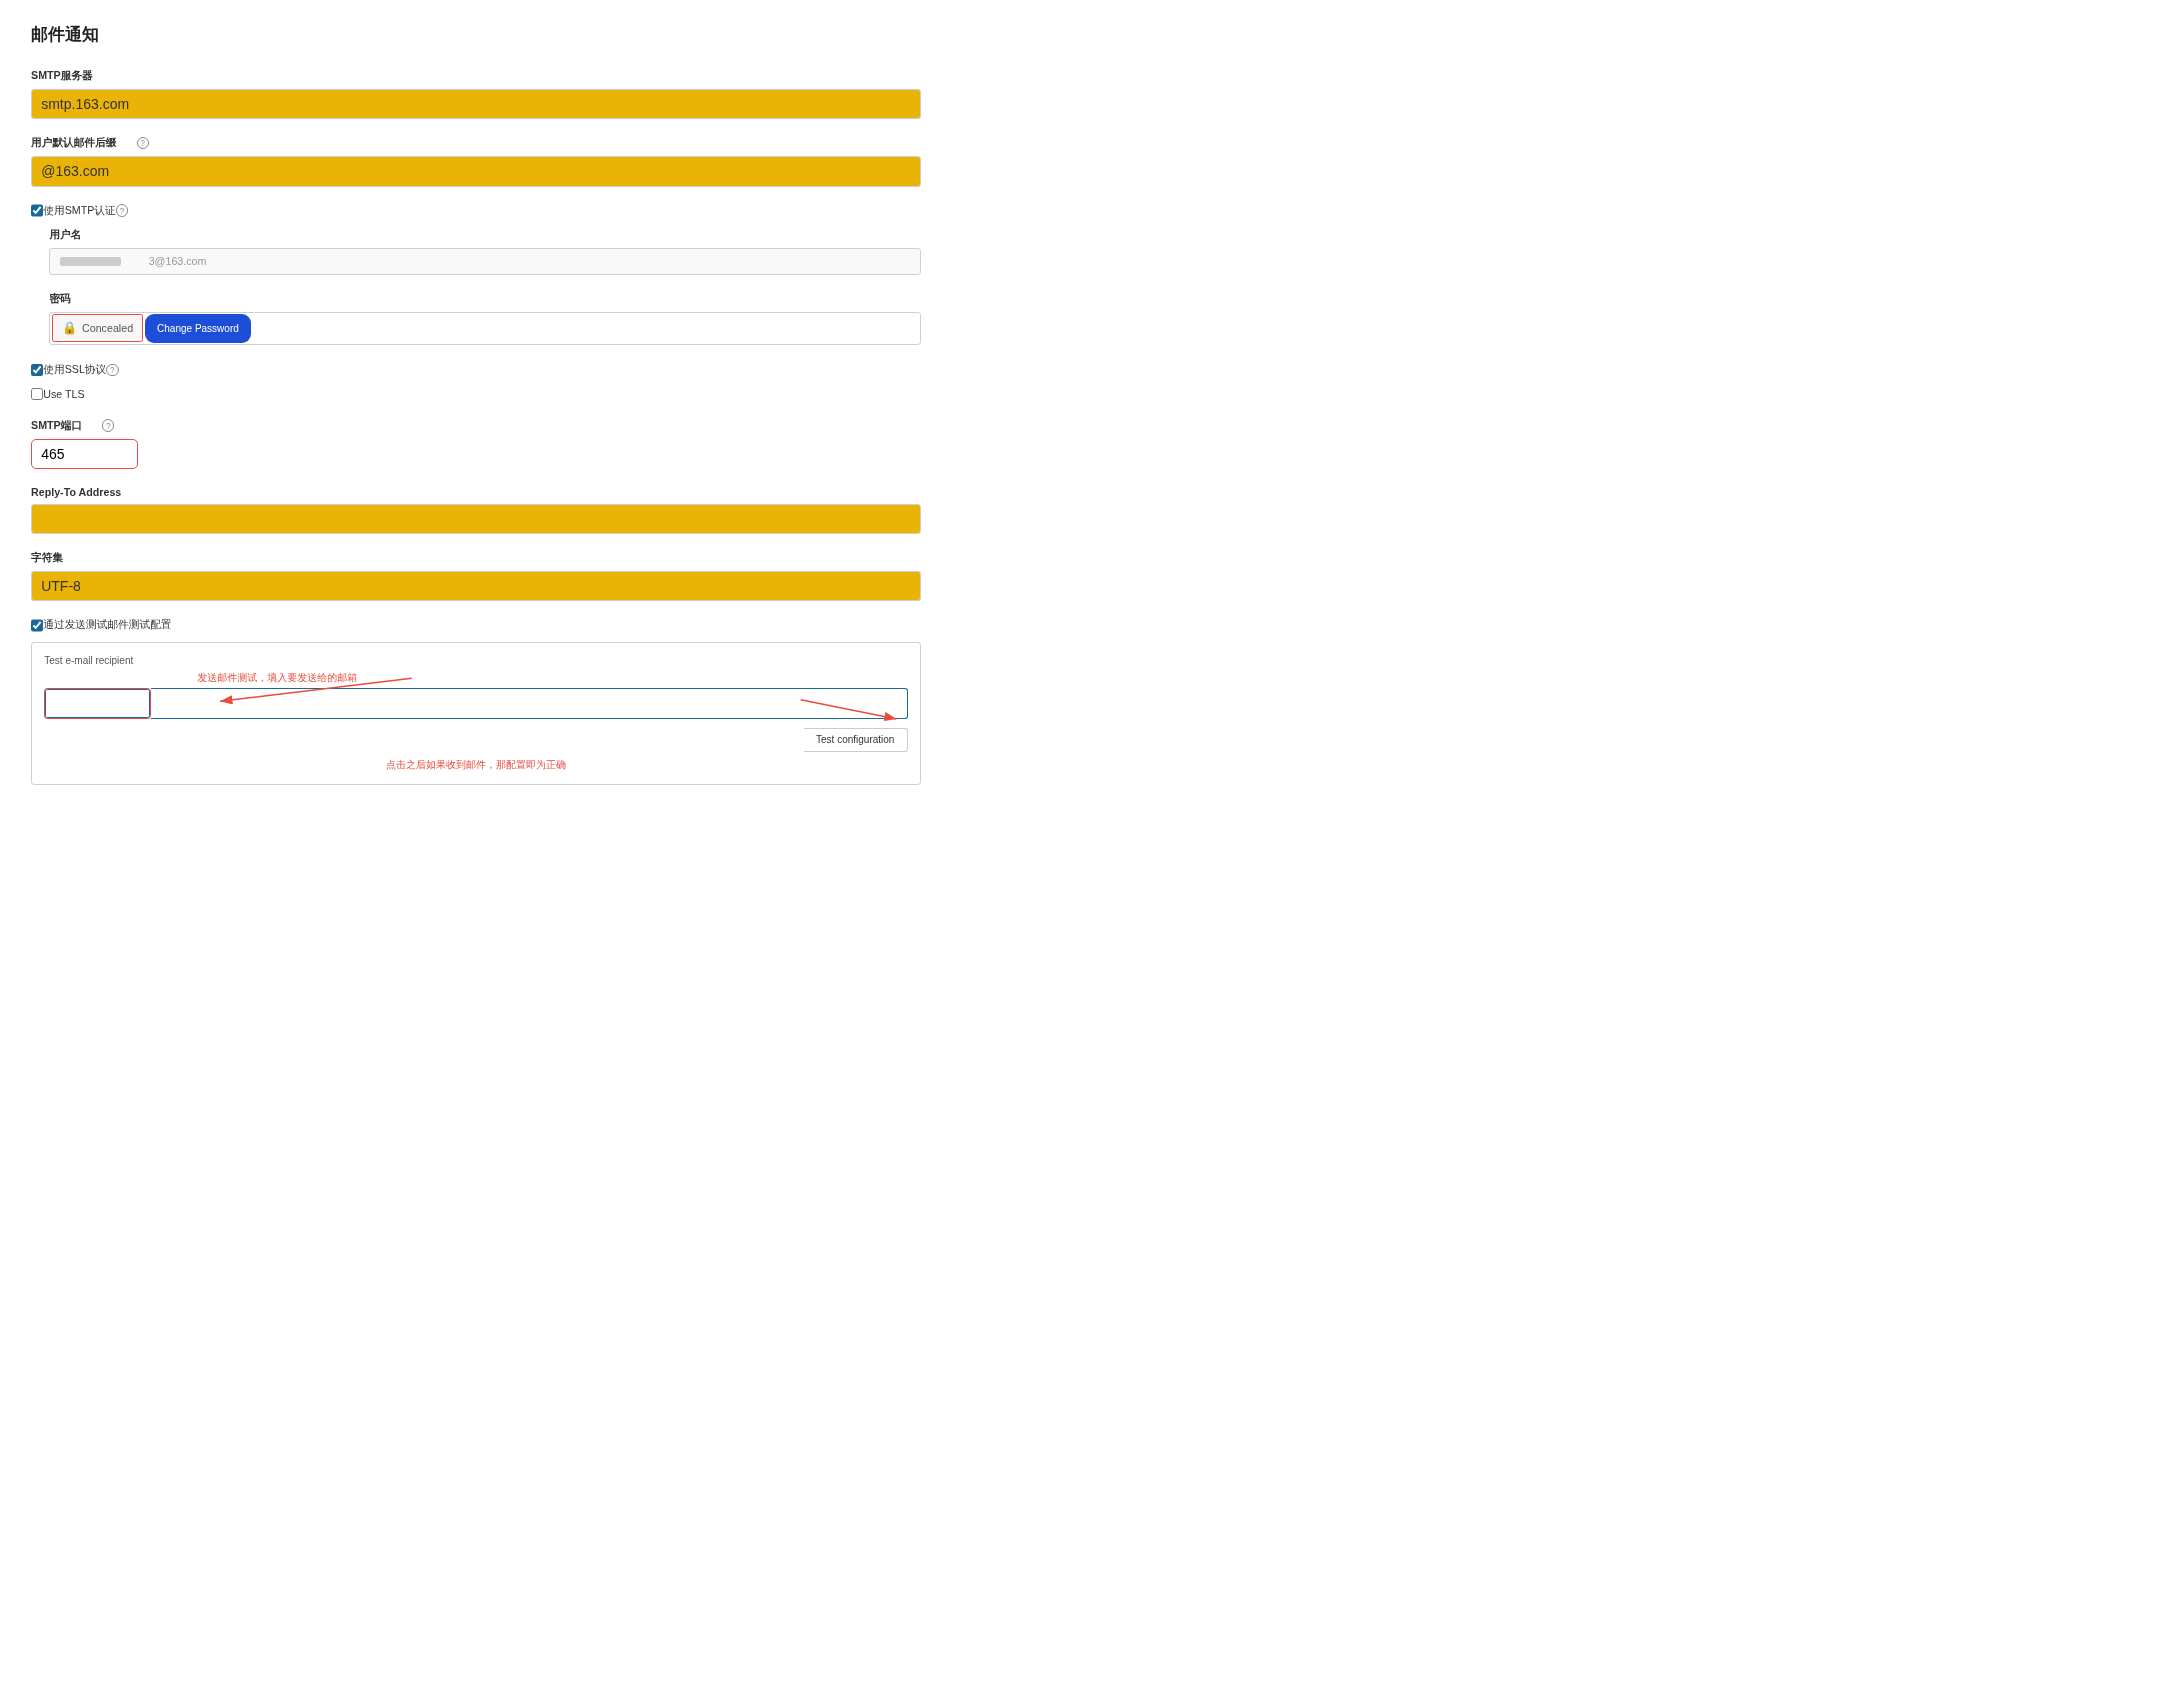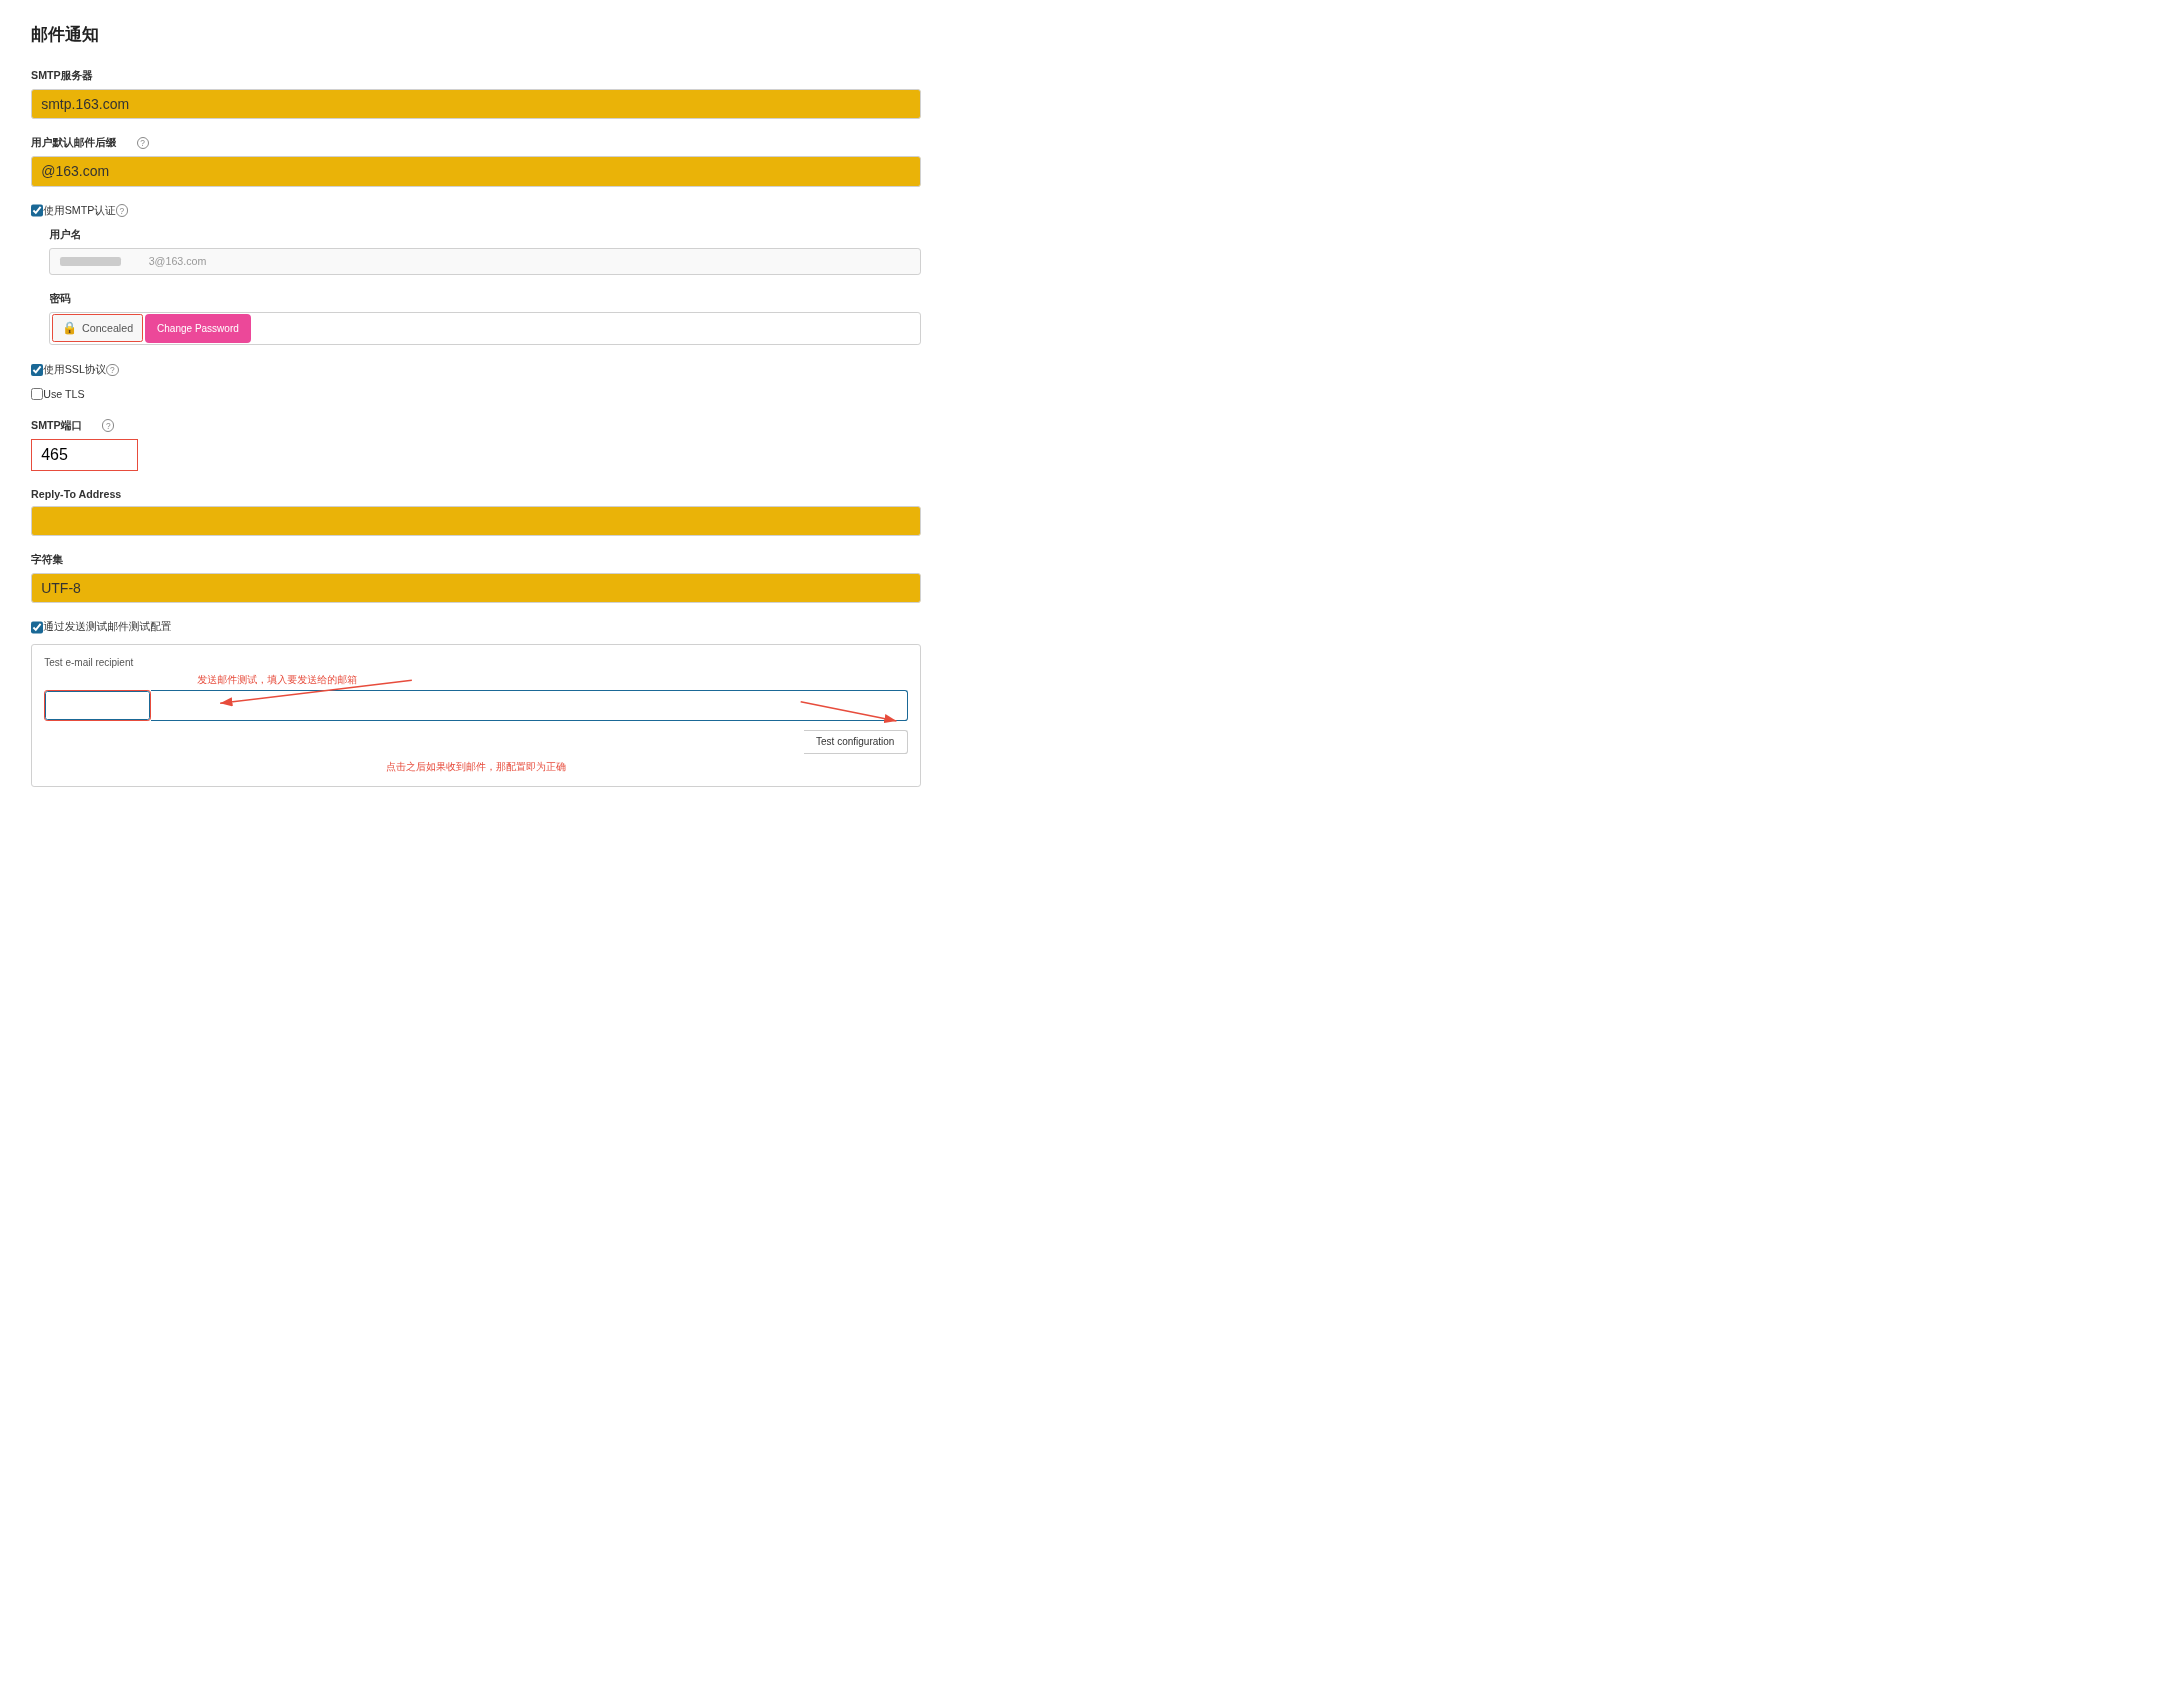--- a/index.html
+++ b/index.html
@@ -89,24 +89,24 @@
       margin-left: 18.4px;
     }
 
     .concealed-text {
       font-size: 10.7px;
       color: #555;
     }
 
     .change-password-btn {
       padding: 5.4px 12.3px;
-      background: #ec4899;
+      background: #1d4ed8;
       color: #fff;
       border: none;
-      border-radius: 4px;
+      border-radius: 9px;
       font-size: 10px;
       cursor: pointer;
       white-space: nowrap;
       margin: 0;
       height: 100%;
       min-height: 29px;
     }
 
     
     .test-email-section {
@@ -241,21 +241,21 @@
     <input type="checkbox" id="use-tls" style="">
     <label for="use-tls" class="checkbox-label">Use TLS</label>
   </div>
 
   <div class="form-group">
     <div class="label-with-help">
       <span class="section-label" style="margin-bottom:0">SMTP端口</span>
       <span class="help-icon">?</span>
     </div>
     
-    <input style="width: 107px; border: 1.5px solid rgb(231, 76, 60); border-radius: 0; padding: 6.1px 9.2px; font-size: 16px; outline: none;" type="text" value="465">
+    <input style="width: 107px; border: 1.5px solid rgb(231, 76, 60); border-radius: 5px; padding: 6.1px 9.2px; font-size: 14px; outline: none;" type="text" value="465">
   </div>
 
   <div class="form-group">
     <div class="section-label">Reply-To Address</div>
     <input class="form-input" type="text" style="">
   </div>
 
   <div class="form-group">
     <div class="section-label">字符集</div>
     <input class="form-input" type="text" value="UTF-8" style="">

